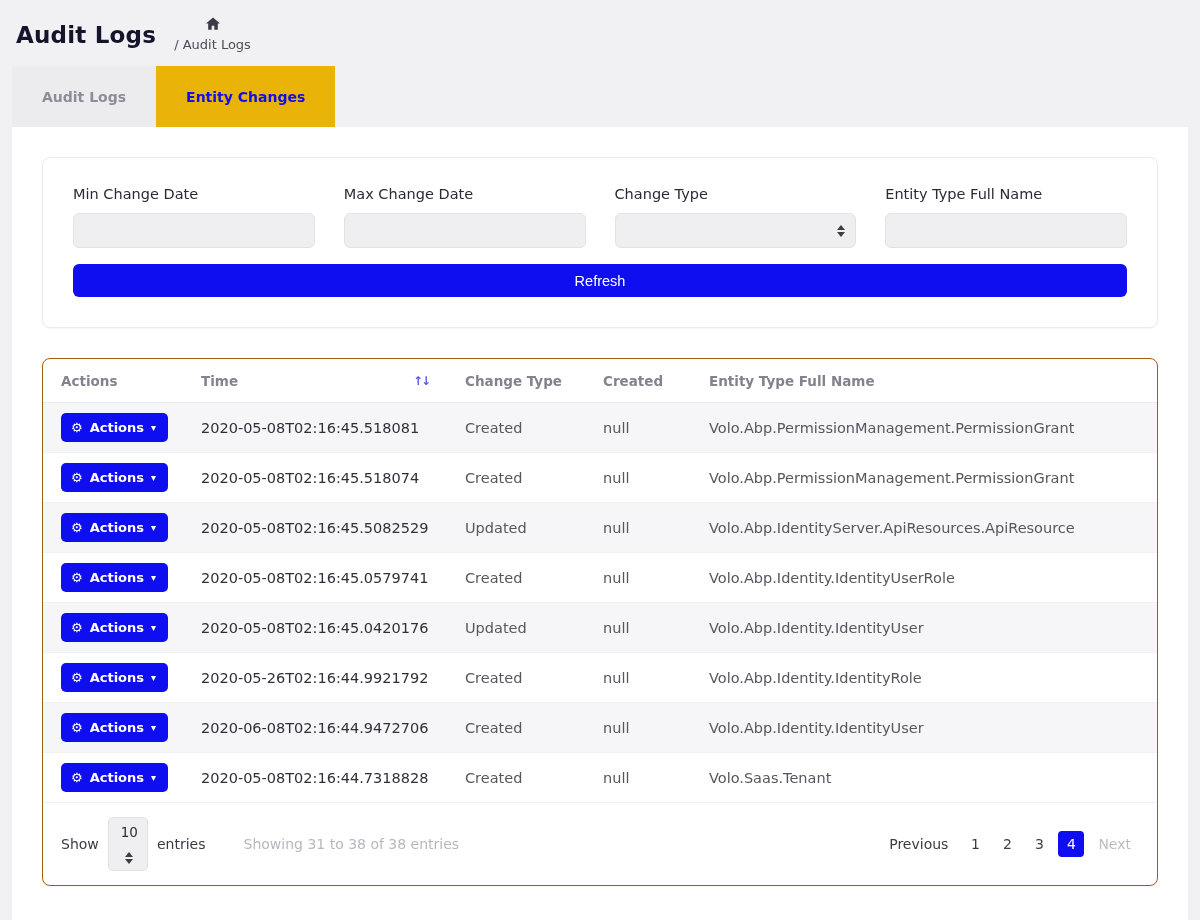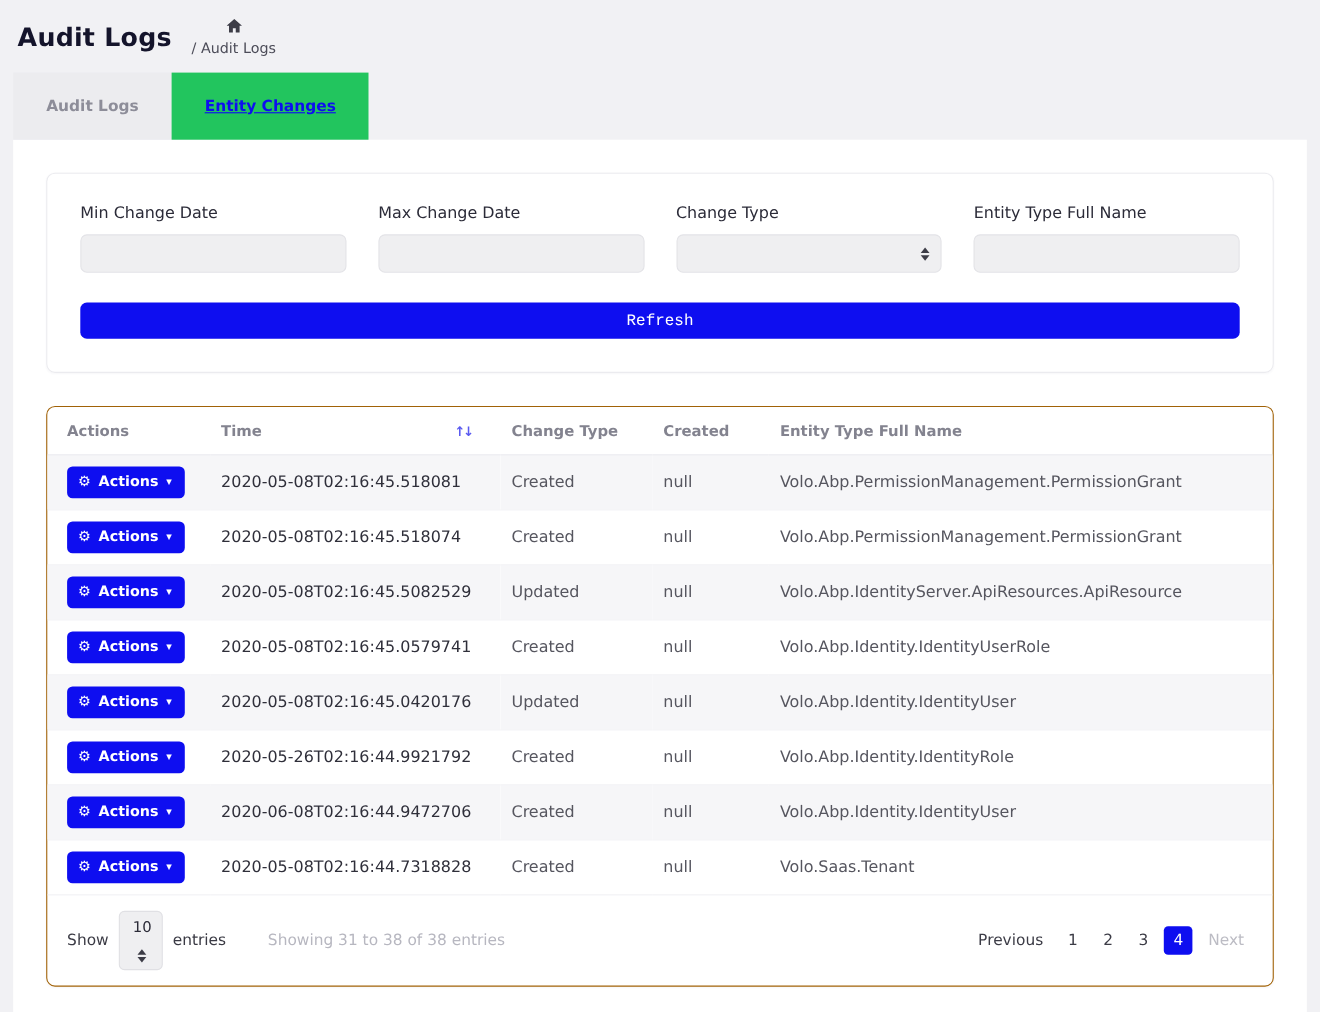--- a/index.html
+++ b/index.html
@@ -46,23 +46,22 @@
     height: 61px;
     display: flex;
     align-items: center;
     font-size: 14px;
     font-weight: 600;
     color: #8d8d99;
     background: #ececef;
     cursor: pointer;
   }
   .tab.active {
-    background: #22c55e;
+    background: #eab308;
     color: var(--accent);
-    text-decoration: underline;
   }
 
   
   .main-card {
     background: #ffffff;
     margin: 0 12px 15px 12px;
     padding: 30px;
     height: 876px;
   }
 
@@ -99,29 +98,29 @@
     display: flex;
     align-items: center;
     justify-content: flex-end;
     cursor: pointer;
   }
   .updown { display: inline-flex; flex-direction: column; gap: 2px; align-items: center; }
   .tri-up { width: 0; height: 0; border-left: 4px solid transparent; border-right: 4px solid transparent; border-bottom: 5px solid #3c3c46; }
   .tri-down { width: 0; height: 0; border-left: 4px solid transparent; border-right: 4px solid transparent; border-top: 5px solid #3c3c46; }
 
   .refresh-btn {
-    margin-top: 27px;
+    margin-top: 16px;
     width: 100%;
     height: 33px;
     background: var(--accent);
     border: none;
     border-radius: 6px;
     color: #fff;
     font-size: 14.5px;
-    font-family: Liberation Mono, monospace;
+    font-family: Liberation Sans, sans-serif;
     cursor: pointer;
   }
 
   
   .table-card {
     margin-top: 30px;
     border: 1px solid #a16207;
     border-radius: 8px;
     box-shadow: 0 1px 2px rgba(40,40,90,.04);
     overflow: hidden;

